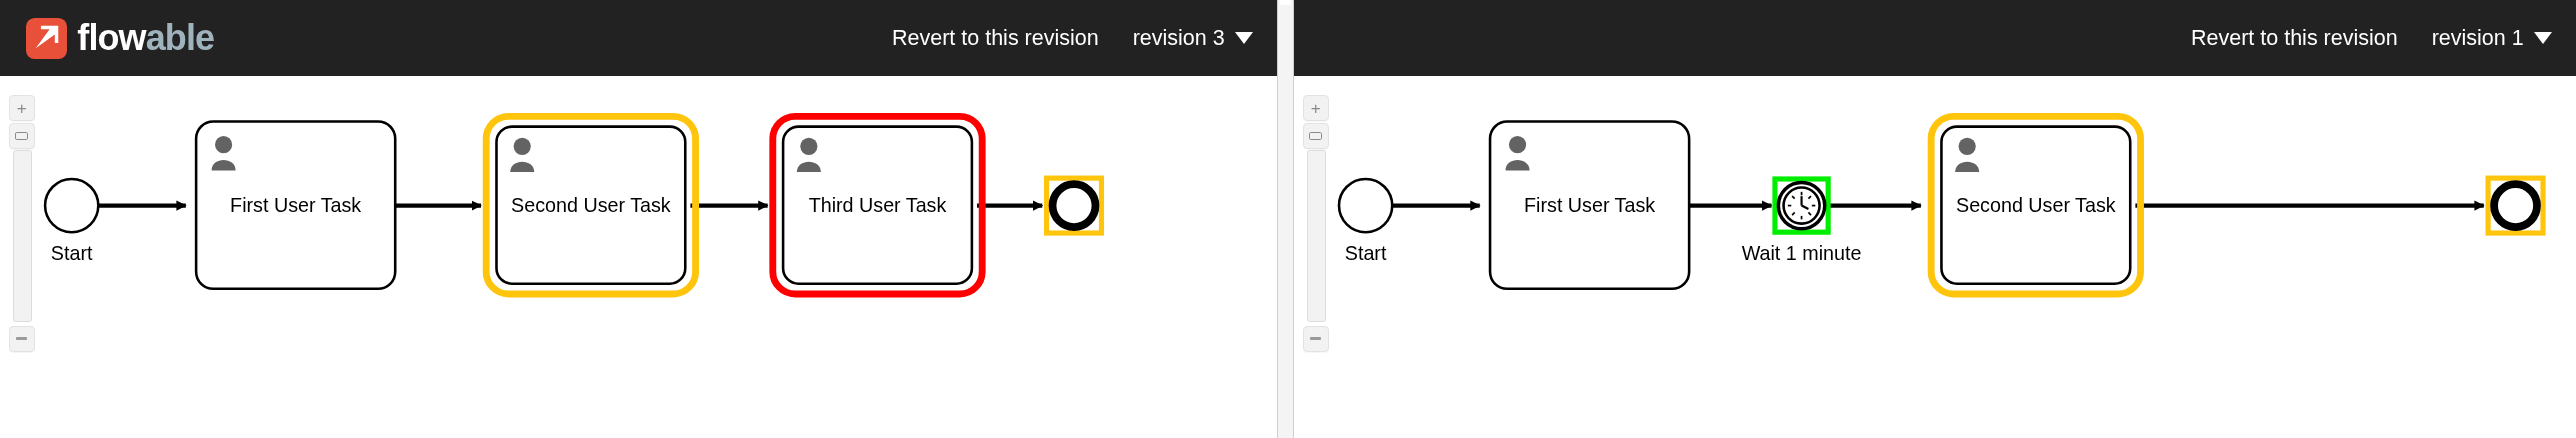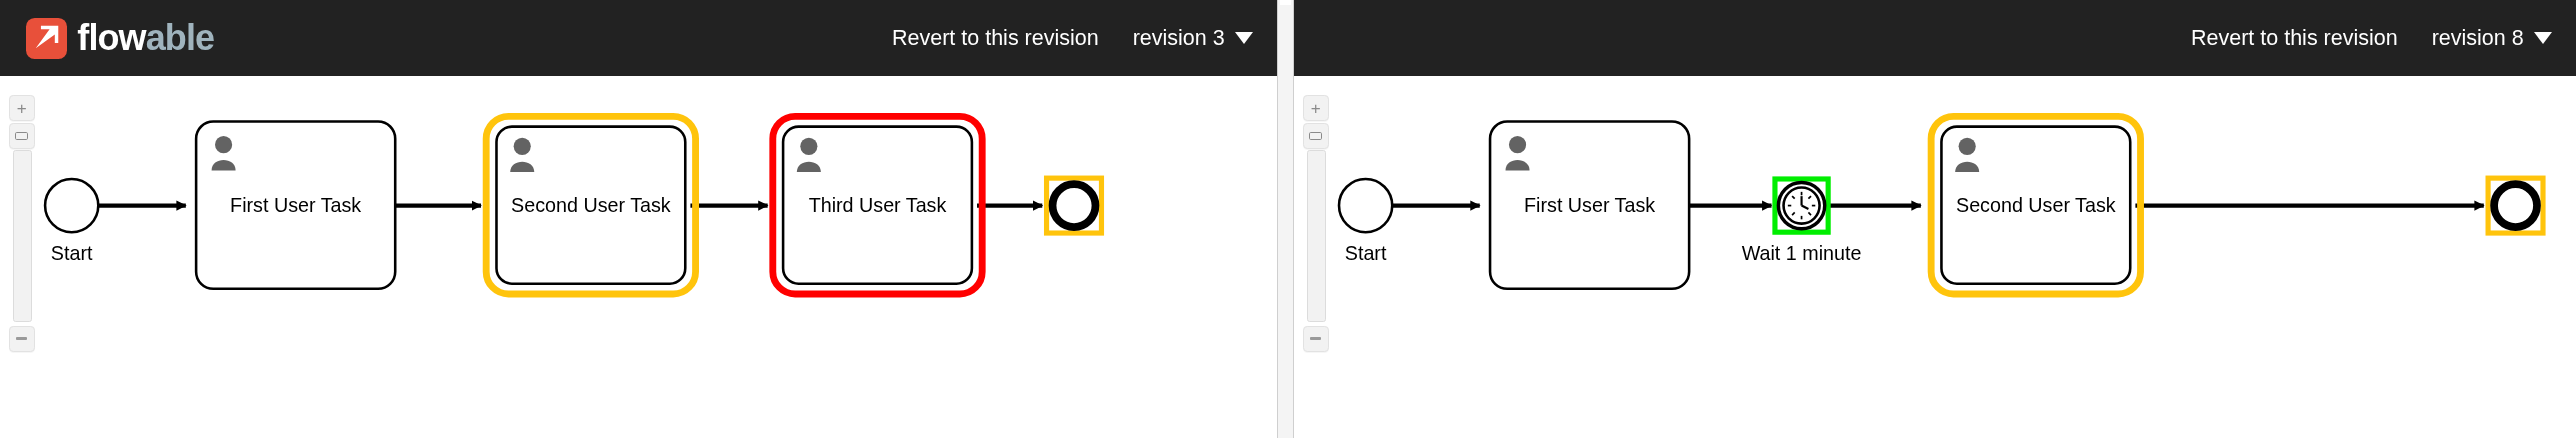--- a/index.html
+++ b/index.html
@@ -190,21 +190,21 @@
   <div class="pane-divider">
     <div class="thumb"></div>
   </div>
 
   <div class="pane pane-right">
 
     <div class="topbar">
       <div class="topbar-actions">
         <div class="act">Revert to this revision</div>
         <div class="rev">
-          <span>revision 8</span>
+          <span>revision 1</span>
           <span class="caret"></span>
         </div>
       </div>
     </div>
 
     <div class="canvas">
 
       <div class="zoomctl">
         <div class="zbtn">+</div>
         <div class="zbtn reset">

